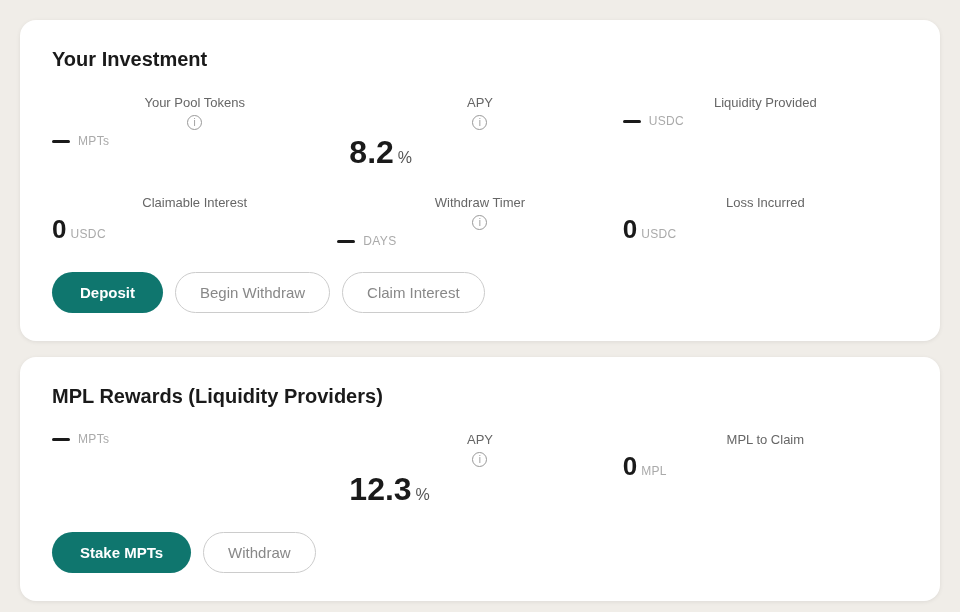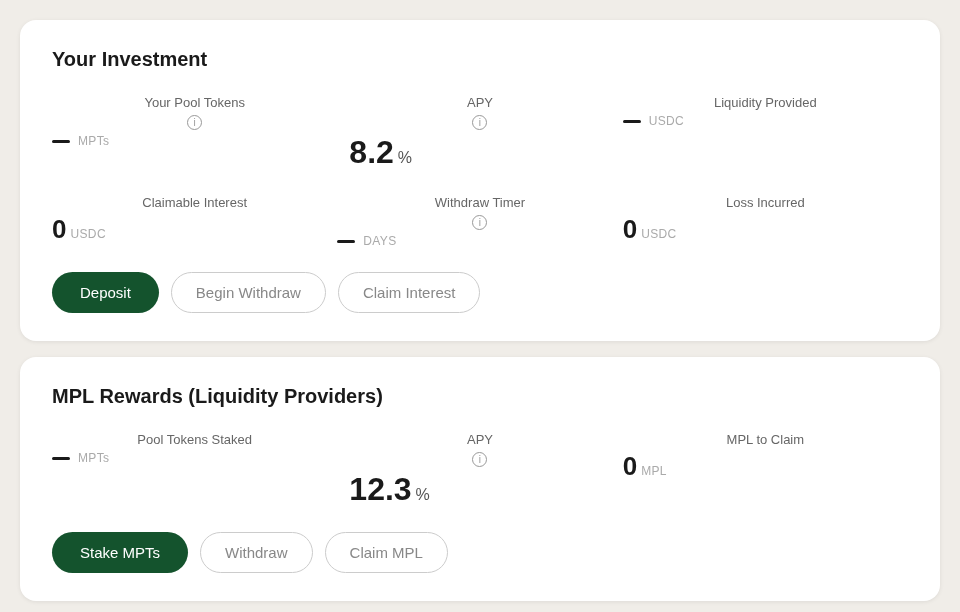--- a/index.html
+++ b/index.html
@@ -110,27 +110,27 @@
     }
 
     .buttons-row {
       display: flex;
       gap: 12px;
       align-items: center;
       flex-wrap: wrap;
     }
 
     .btn-primary {
-      background: #14532d;
+      background: #0f766e;
       color: #fff;
       border: none;
       border-radius: 999px;
       padding: 12px 28px;
       font-size: 15px;
-      font-weight: 400;
+      font-weight: 700;
       cursor: pointer;
       transition: background 0.15s;
     }
 
     .btn-outline {
       background: transparent;
       color: #888;
       border: 1.5px solid #ccc;
       border-radius: 999px;
       padding: 11px 24px;
@@ -221,23 +221,20 @@
     <button class="btn-outline">Claim Interest</button>
   </div>
 </div>
 
 <div class="card">
   <div class="card-title">MPL Rewards (Liquidity Providers)</div>
 
   <div class="metrics-row">
 
     <div class="metric-col">
-      <div class="metric-label">
-        <span>Pool Tokens Staked</span>
-      </div>
       <div class="dash-value">
         <span class="dash-line"></span>
         <span class="metric-unit">MPTs</span>
       </div>
     </div>
 
     <div class="metric-col">
       <div class="metric-label">
         <span>APY</span>
         <span class="info-icon">i</span>
@@ -255,15 +252,14 @@
       <div class="metric-value">
         <span>0</span>
         <span class="metric-unit">MPL</span>
       </div>
     </div>
   </div>
 
   <div class="buttons-row">
     <button class="btn-primary">Stake MPTs</button>
     <button class="btn-outline">Withdraw</button>
-    <button class="btn-outline">Claim MPL</button>
   </div>
 </div>
 
 </body></html>

